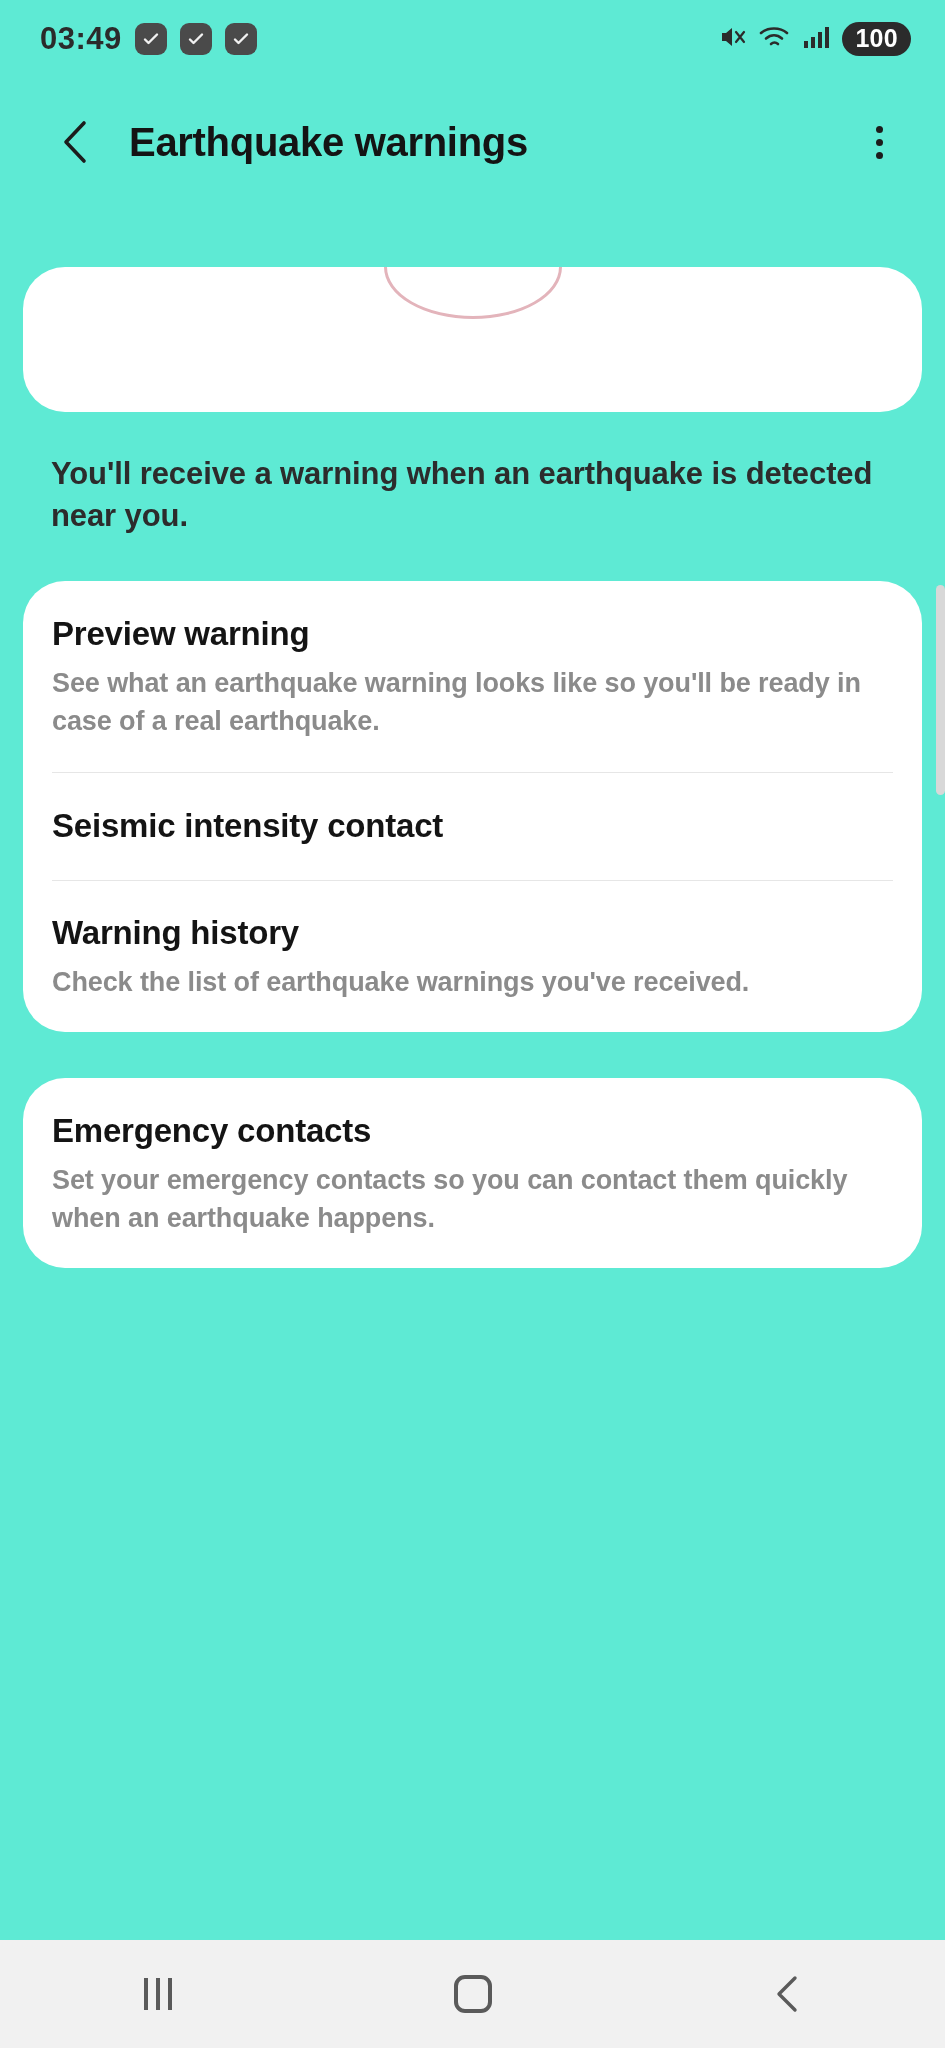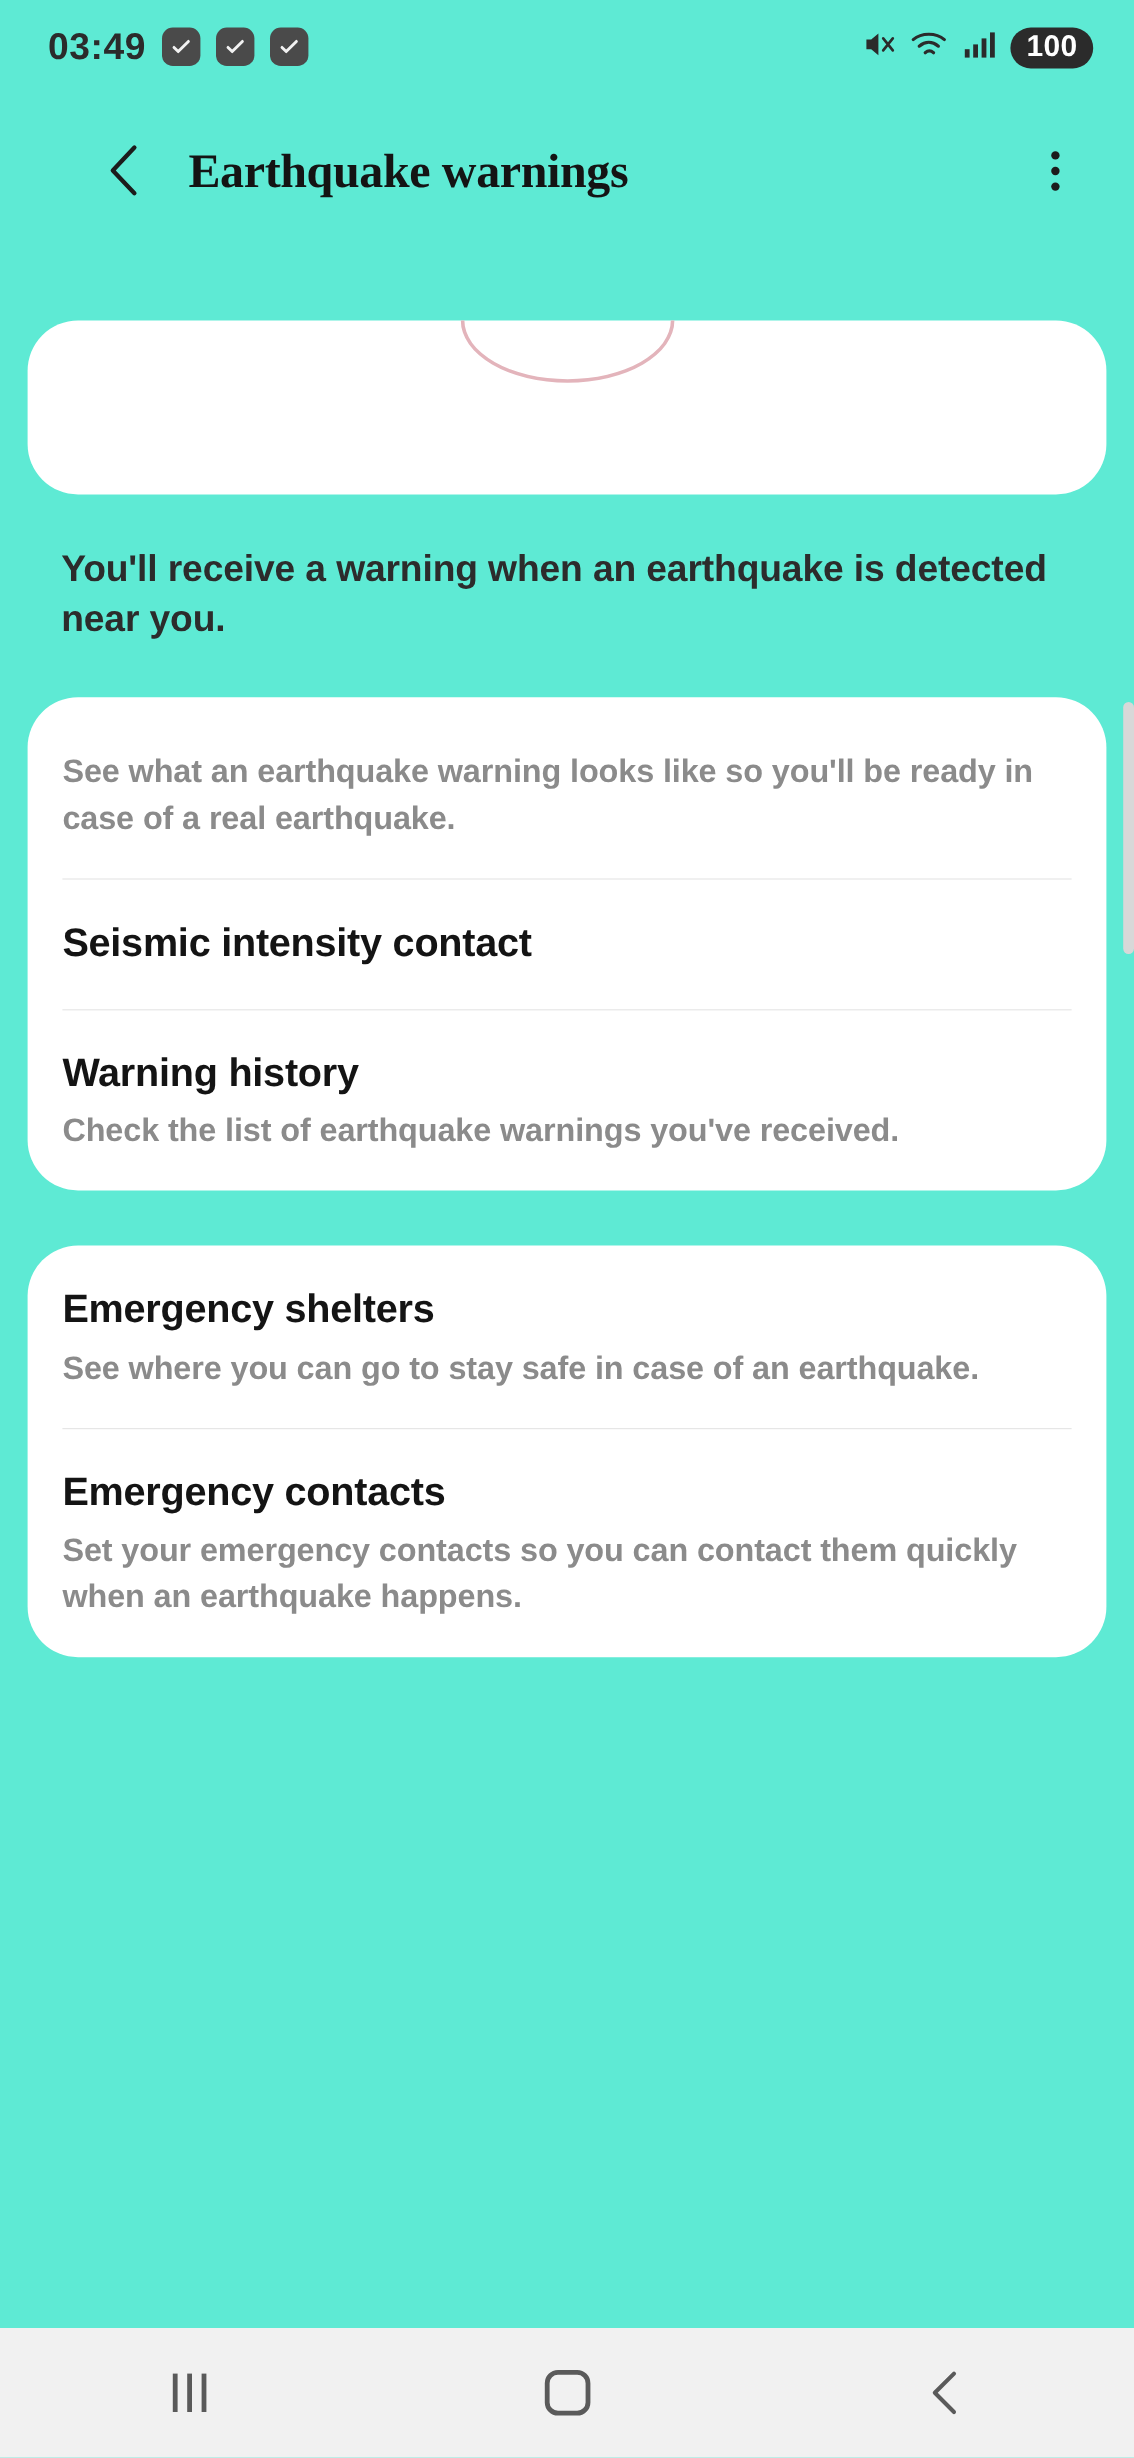--- a/index.html
+++ b/index.html
@@ -61,22 +61,21 @@
     padding: 4px 13px 5px 13px;
     line-height: 1;
     letter-spacing: 0.3px;
   }
 
   
   .app-bar {
     height: 128px;
     display: flex;
     align-items: center;
-    padding: 0 40px 0 78px;
-    font-family: Liberation Serif, serif;
+    padding: 0 40px 0 50px;
   }
   .back-arrow {
     width: 52px;
     height: 52px;
     display: flex;
     align-items: center;
     justify-content: center;
     flex: 0 0 auto;
   }
   .page-title {
@@ -290,39 +289,36 @@
   <div class="content">
 
     <div class="card illus-card">
       <div class="illus-arc"></div>
     </div>
 
     <div class="intro-text">You'll receive a warning when an earthquake is detected near you.</div>
 
     <div class="card group">
       <div class="row">
+        <div class="row-title">Preview warning</div>
         <div class="row-desc">See what an earthquake warning looks like so you'll be ready in case of a real earthquake.</div>
       </div>
       <div class="row no-desc">
         <div class="row-title">Seismic intensity contact</div>
       </div>
       <div class="row">
         <div class="row-title">Warning history</div>
         <div class="row-desc">Check the list of earthquake warnings you've received.</div>
       </div>
     </div>
 
     <div class="group-gap"></div>
 
     <div class="card">
       <div class="row">
-        <div class="row-title">Emergency shelters</div>
-        <div class="row-desc">See where you can go to stay safe in case of an earthquake.</div>
-      </div>
-      <div class="row">
         <div class="row-title">Emergency contacts</div>
         <div class="row-desc">Set your emergency contacts so you can contact them quickly when an earthquake happens.</div>
       </div>
     </div>
 
     <div class="scroll-indicator"></div>
   </div>
 
   <div class="nav-bar">
     <div class="nav-btn">

